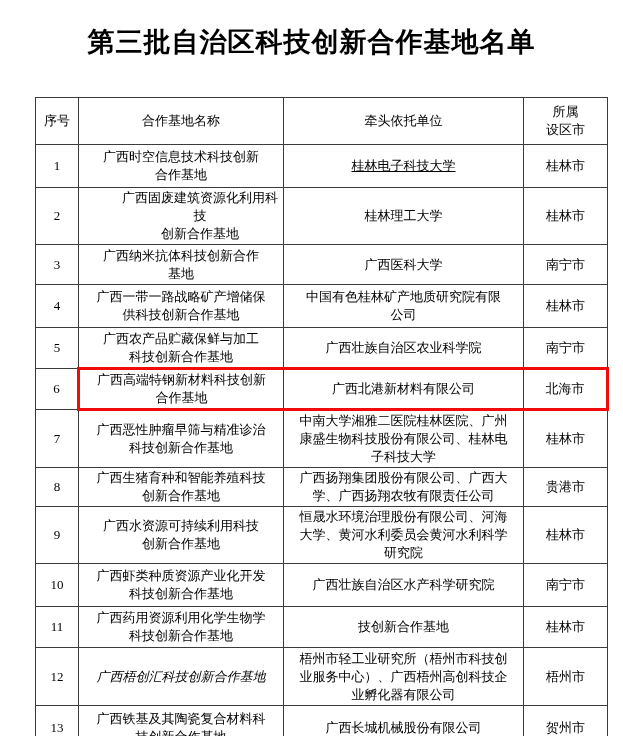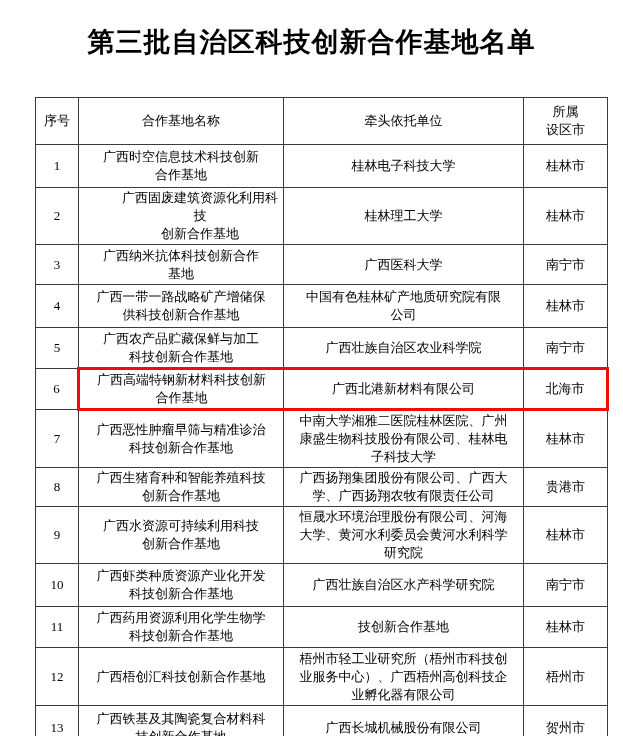--- a/index.html
+++ b/index.html
@@ -76,21 +76,21 @@
       <th>牵头依托单位</th>
       <th>所属
 设区市</th>
     </tr>
   </thead>
   <tbody id="table-body">
       <tr>
         <td style="height: 43px;">1</td>
         <td style="height: 43px;">广西时空信息技术科技创新
 合作基地</td>
-        <td style="height: 43px;">桂林电子科技大学</td>
+        <td style="height: 43px; text-decoration: underline;">桂林电子科技大学</td>
         <td style="height: 43px;">桂林市</td>
       </tr>
       <tr>
         <td style="height: 42px;">2</td>
         <td style="height: 42px; padding-left: 40px;">广西固废建筑资源化利用科技
 创新合作基地</td>
         <td style="height: 42px;">桂林理工大学</td>
         <td style="height: 42px;">桂林市</td>
       </tr>
       <tr>
@@ -157,21 +157,21 @@
       </tr>
       <tr>
         <td style="height: 41px;">11</td>
         <td style="height: 41px;">广西药用资源利用化学生物学
 科技创新合作基地</td>
         <td style="height: 41px;">技创新合作基地</td>
         <td style="height: 41px;">桂林市</td>
       </tr>
       <tr>
         <td style="height: 58px;">12</td>
-        <td style="height: 58px;">广西梧创汇科技创新合作基地</td>
+        <td style="height: 58px; font-style: italic;">广西梧创汇科技创新合作基地</td>
         <td style="height: 58px;">梧州市轻工业研究所（梧州市科技创
 业服务中心）、广西梧州高创科技企
 业孵化器有限公司</td>
         <td style="height: 58px;">梧州市</td>
       </tr>
       <tr>
         <td style="height: 44px;">13</td>
         <td style="height: 44px;">广西铁基及其陶瓷复合材料科
 技创新合作基地</td>
         <td style="height: 44px;">广西长城机械股份有限公司</td>

